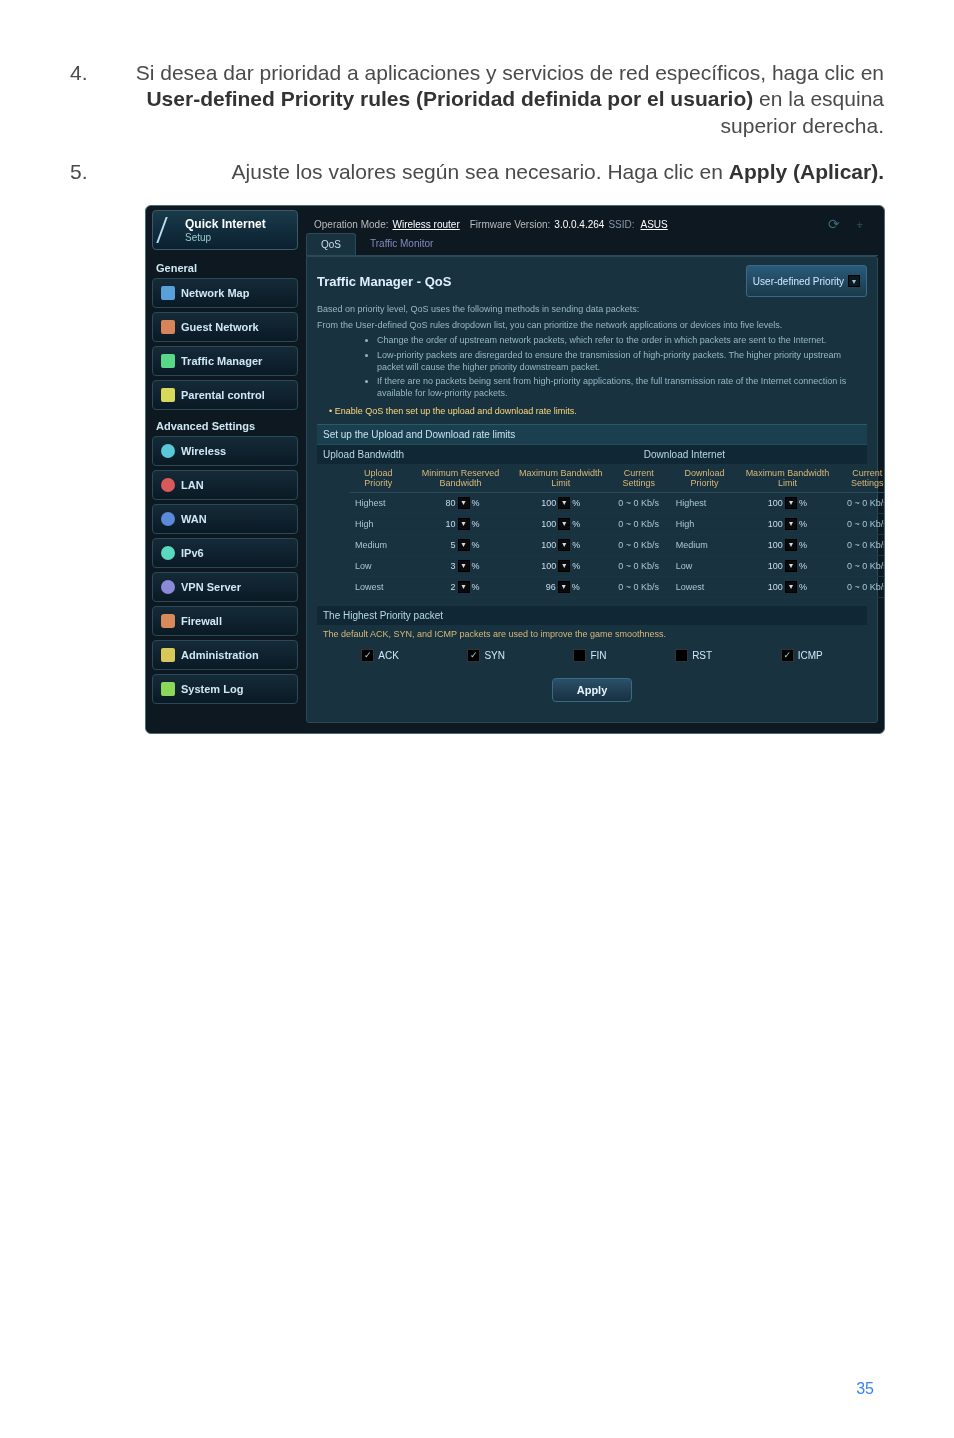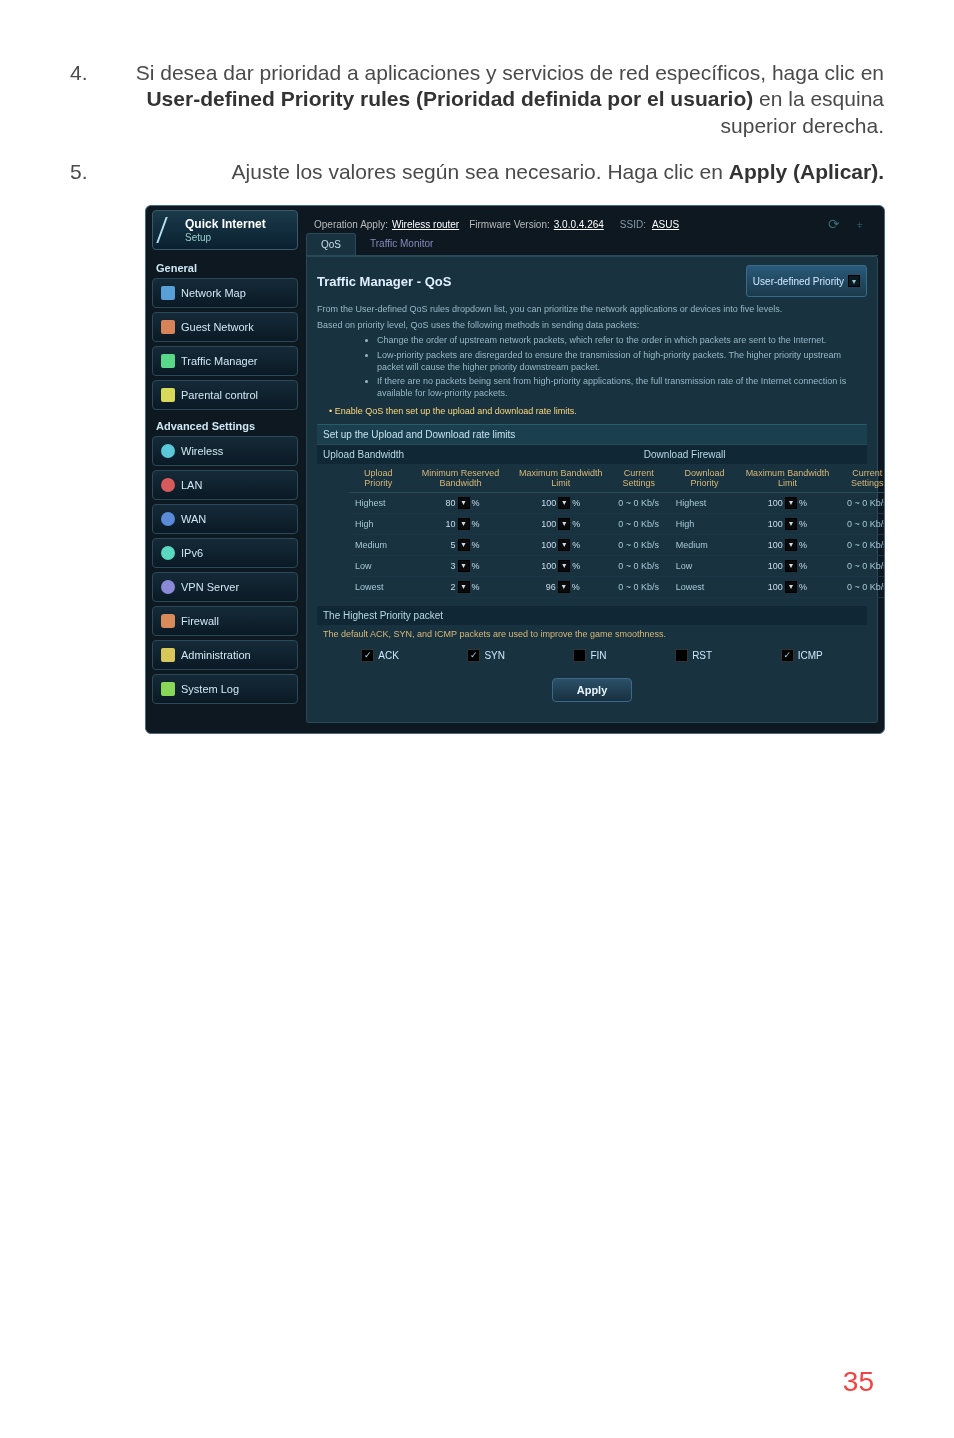--- a/index.html
+++ b/index.html
@@ -40,21 +40,21 @@
   }
   .topbar {
     display: flex;
     align-items: center;
     padding: 6px 8px 0 8px;
     font-size: 10px;
   }
   .topbar .oplabel { color: #bbb; margin-right: 4px; }
   .topbar .wlink { color: #fff; text-decoration: underline; margin-right: 10px; }
   .topbar .fw { color: #bbb; margin-right: 4px; }
-  .topbar .fwv { color: #fff; text-decoration: underline; margin-right: 16px; }
+  .topbar .fwv { color: #fff; margin-right: 4px; }
   .topbar .ssidlbl { color: #8899aa; margin-right: 6px; }
   .topbar .ssidv { color: #fff; text-decoration: underline; }
   .icons-tr { margin-left: auto; color: #3a6a7a; font-size: 14px; letter-spacing: 6px; }
 
   .body-row { display: flex; }
   .leftcol {
     width: 158px;
     padding: 4px 6px 10px 6px;
   }
   .quickbox {
@@ -78,21 +78,21 @@
   .quickbox .qtxt span { font-size:10px; color:#9cc; }
 
   .navitem {
     background: linear-gradient(#152a38,#0a1a25);
     border: 1px solid #2a4a5a;
     border-radius: 4px;
     padding: 7px 8px;
     margin-bottom: 4px;
     color: #d0e8f5;
     font-size: 11px;
-    font-weight: normal;
+    font-weight: bold;
     display: flex;
     align-items: center;
   }
   .navitem .nicon {
     width: 14px; height: 14px;
     margin-right: 6px;
     display: inline-block;
   }
   .sectionhdr {
     color: #d0e8f5;
@@ -250,22 +250,22 @@
     font-weight: bold;
     padding: 5px 24px;
     border-radius: 4px;
     text-align: right;
   }
 
   .pagenum {
     position: absolute;
     bottom: 40px;
     right: 80px;
-    font-size: 28px;
-    color: #ef4444;
+    font-size: 16px;
+    color: #3b82f6;
   }
 </style>
 </head>
 <body>
 
 <div class="page">
 
   <div class="step">
     <div class="step-num">4.</div>
     <div class="step-text">
@@ -340,21 +340,21 @@
             <span>Administration</span>
           </div>
         <div class="navitem">
             <span class="nicon ic-log"></span>
             <span>System Log</span>
           </div>
       </div>
 
       <div class="maincol">
         <div class="topbar">
-          <span class="oplabel">Operation Apply:</span>
+          <span class="oplabel">Operation Mode:</span>
           <span class="wlink">Wireless router</span>
           <span class="fw">Firmware Version:</span>
           <span class="fwv">3.0.0.4.264</span>
           <span class="ssidlbl">SSID:</span>
           <span class="ssidv">ASUS</span>
           <span class="icons-tr">⟳ ⍖</span>
         </div>
 
         <div class="tabs">
           <div class="tab active">QoS</div>
@@ -362,22 +362,22 @@
         </div>
 
         <div class="panel">
           <div class="panelhdr">
             <div class="title">Traffic Manager - QoS</div>
             <div class="userdef">
               <span>User-defined Priority</span>
               <span class="dd">▾</span>
             </div>
           </div>
+          <div class="desc it">Based on priority level, QoS uses the following methods in sending data packets:</div>
           <div class="desc">From the User-defined QoS rules dropdown list, you can prioritize the network applications or devices into five levels.</div>
-          <div class="desc it">Based on priority level, QoS uses the following methods in sending data packets:</div>
           <ul class="bullets">
             <li>Change the order of upstream network packets, which refer to the order in which packets are sent to the Internet.</li>
             <li>Low-priority packets are disregarded to ensure the transmission of high-priority packets. The higher priority upstream packet will cause the higher priority downstream packet.</li>
             <li>If there are no packets being sent from high-priority applications, the full transmission rate of the Internet connection is available for low-priority packets.</li>
           </ul>
           <div class="enable-link">• <span>Enable QoS then set up the upload and download rate limits.</span></div>
 
           <div class="subhdr">Set up the Upload and Download rate limits</div>
 
           <div class="twocol">
@@ -458,21 +458,21 @@
                           <span class="n">96</span>
                           <span class="dd">▾</span>
                           <span class="pct">%</span>
                         </span></td>
                   <td>0 ~ 0 Kb/s</td>
                 </tr>
               </tbody>
                 </table>
             </div>
             <div class="tblwrap" style="flex:1">
-              <div class="tblhdr">Download Firewall</div>
+              <div class="tblhdr">Download Internet</div>
               <table class="grid">
                 <tbody>
                     <tr>
                   <th>Download Priority</th>
                   <th>Maximum Bandwidth Limit</th>
                   <th>Current Settings</th>
                 </tr>
                 <tr>
                   <td>Highest</td>
                   <td><span class="numsel">

